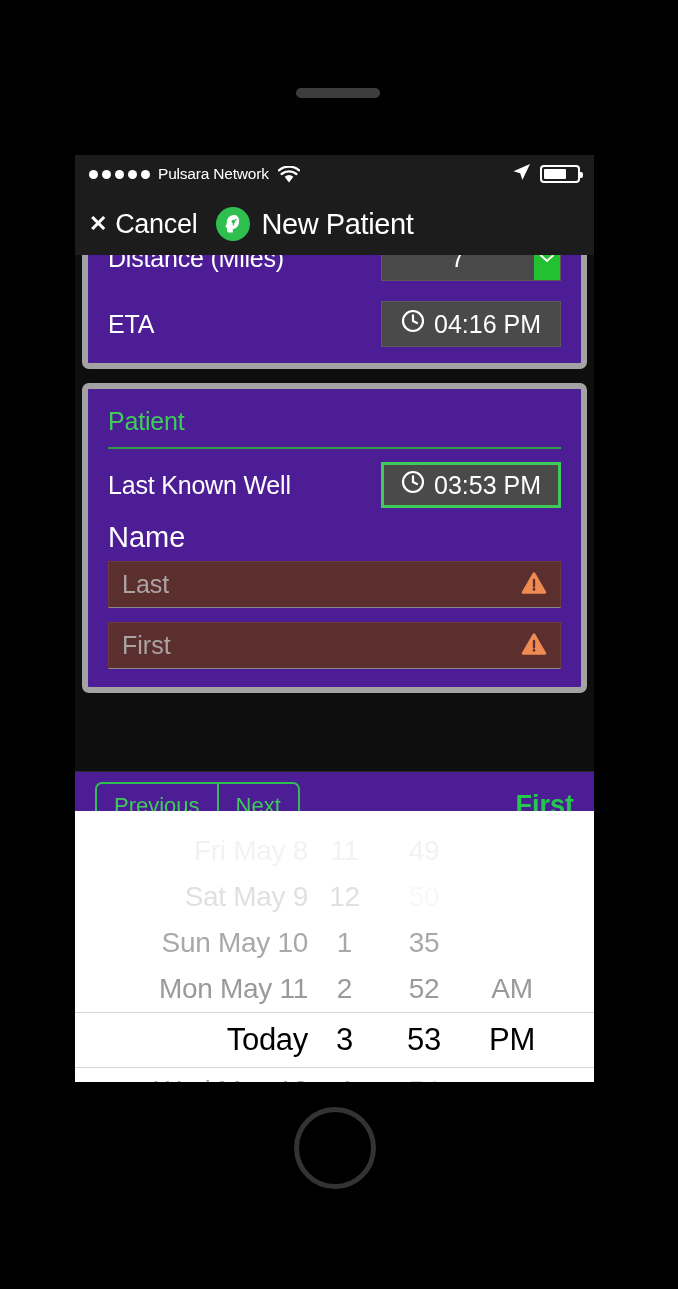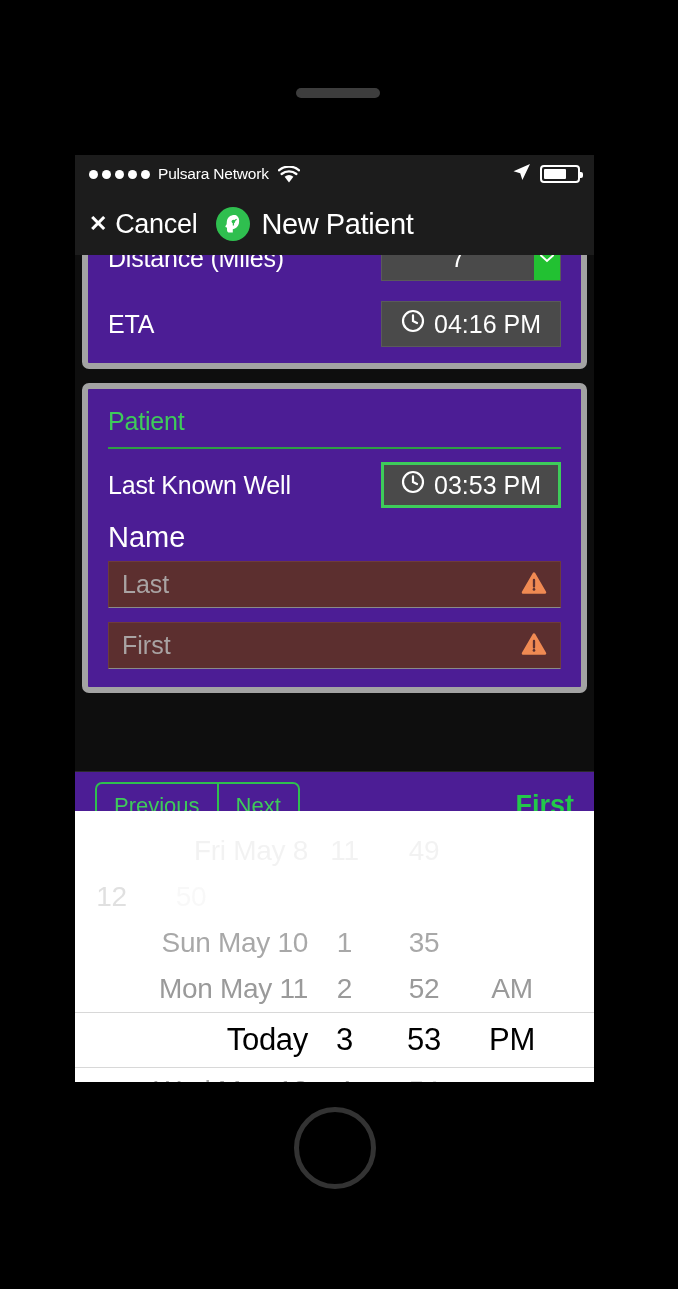--- a/index.html
+++ b/index.html
@@ -287,20 +287,21 @@
 
     <div id="picker">
       <div id="picker-inner">
         <div class="pick-row fade-6">
           <span class="c-day">Fri May 8</span>
           <span class="c-hour">11</span>
           <span class="c-min">49</span>
           <span class="c-ampm"></span>
         </div>
         <div class="pick-row fade-1">
+          <span class="c-day">Sat May 9</span>
           <span class="c-hour">12</span>
           <span class="c-min dimmer">50</span>
           <span class="c-ampm"></span>
         </div>
         <div class="pick-row fade-3">
           <span class="c-day">Sun May 10</span>
           <span class="c-hour">1</span>
           <span class="c-min">35</span>
           <span class="c-ampm"></span>
         </div>

